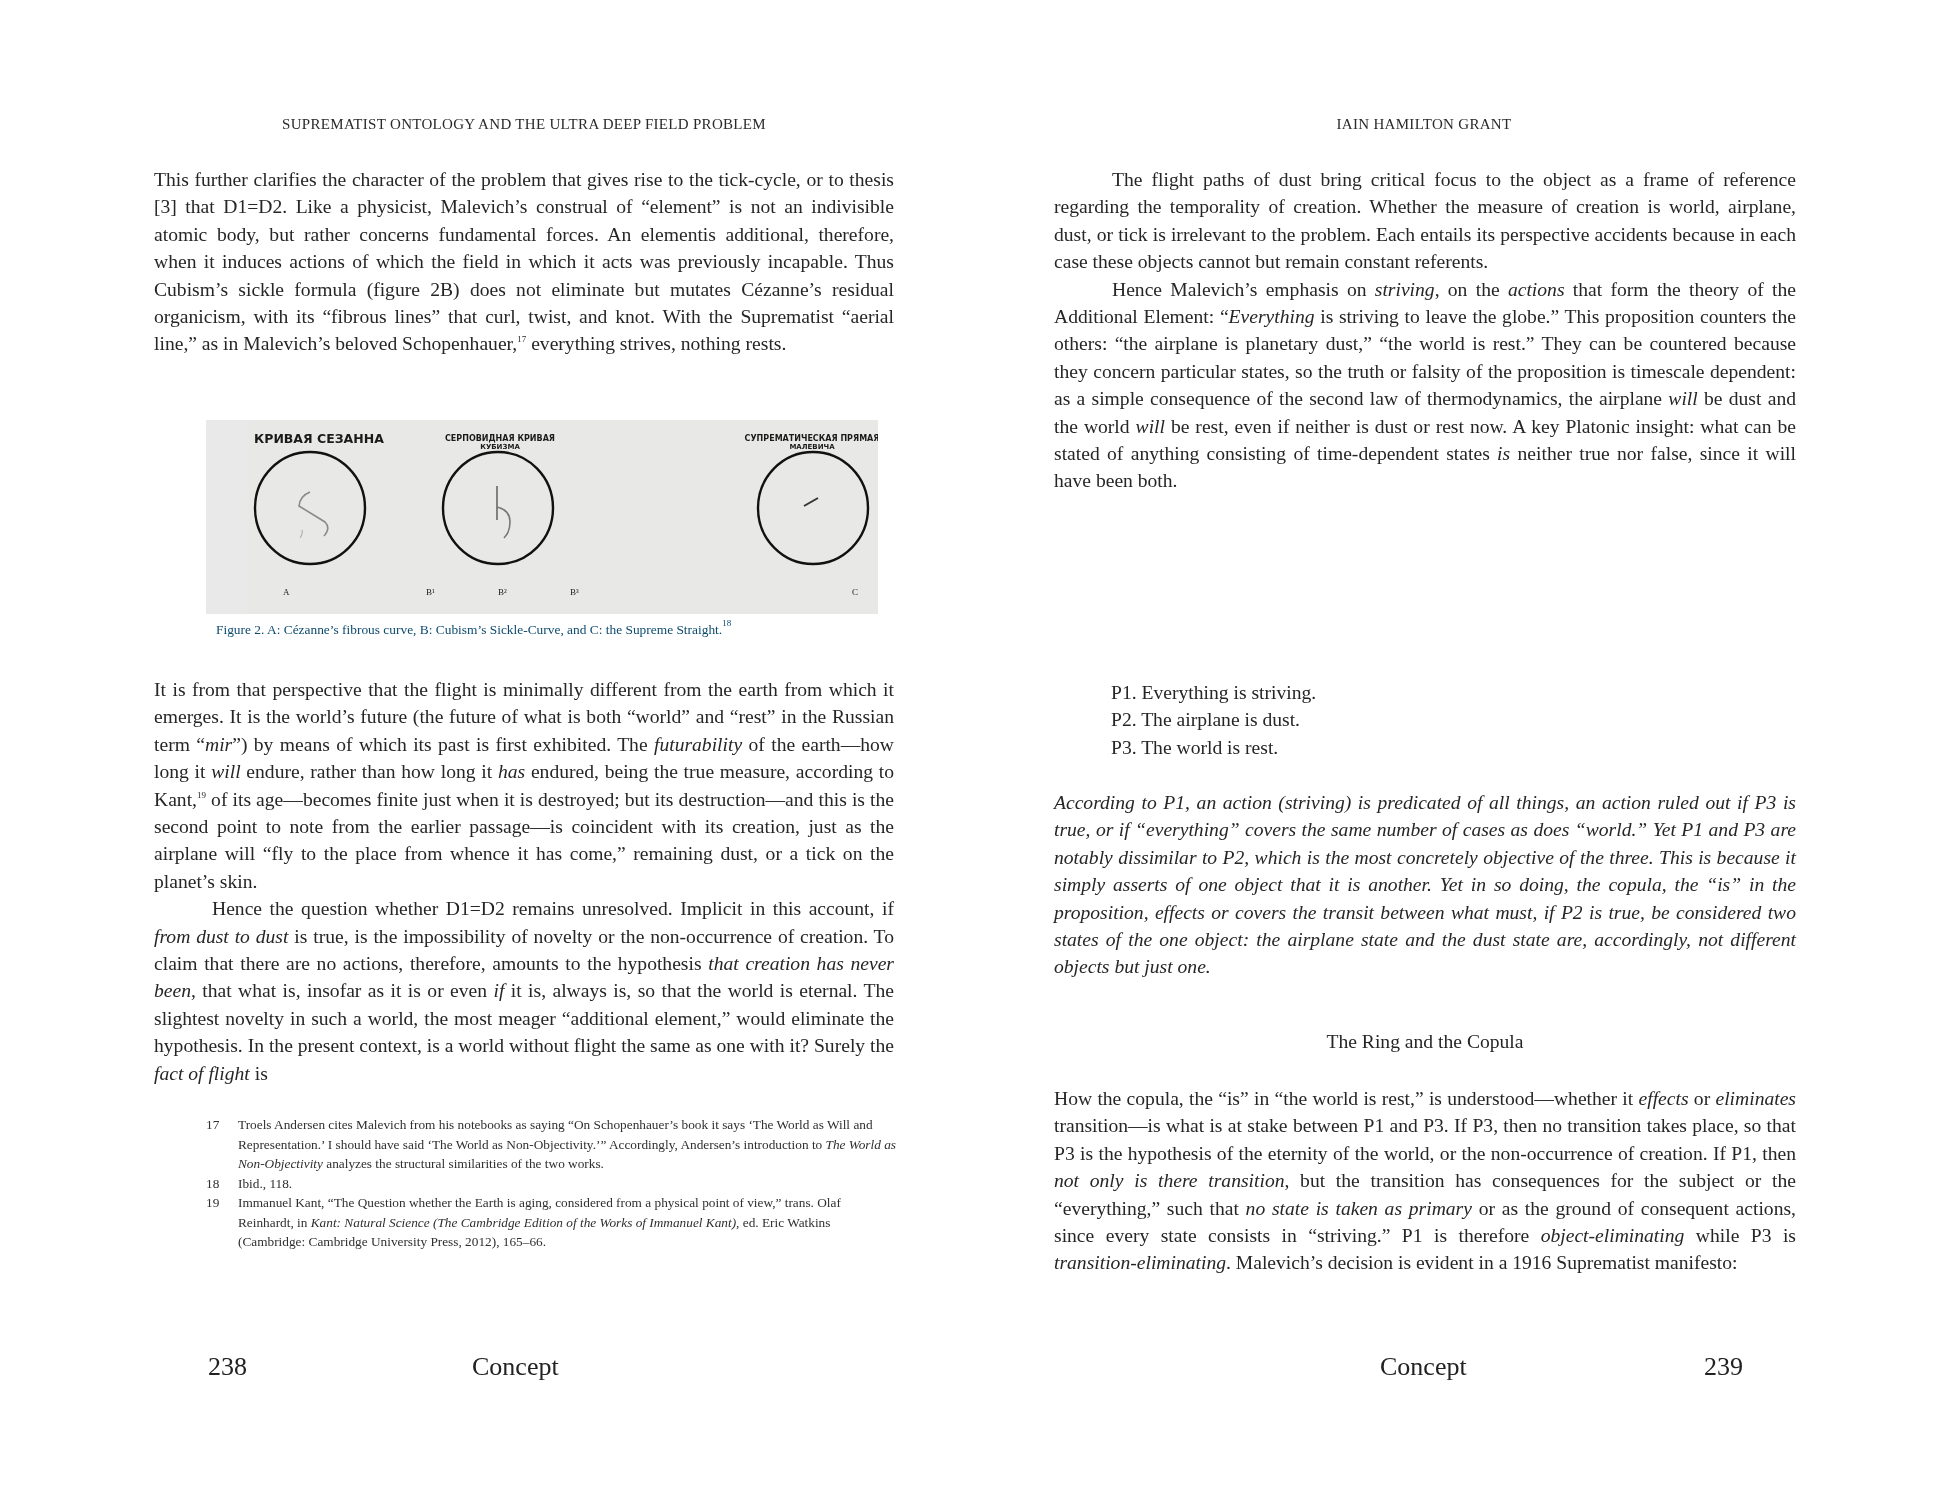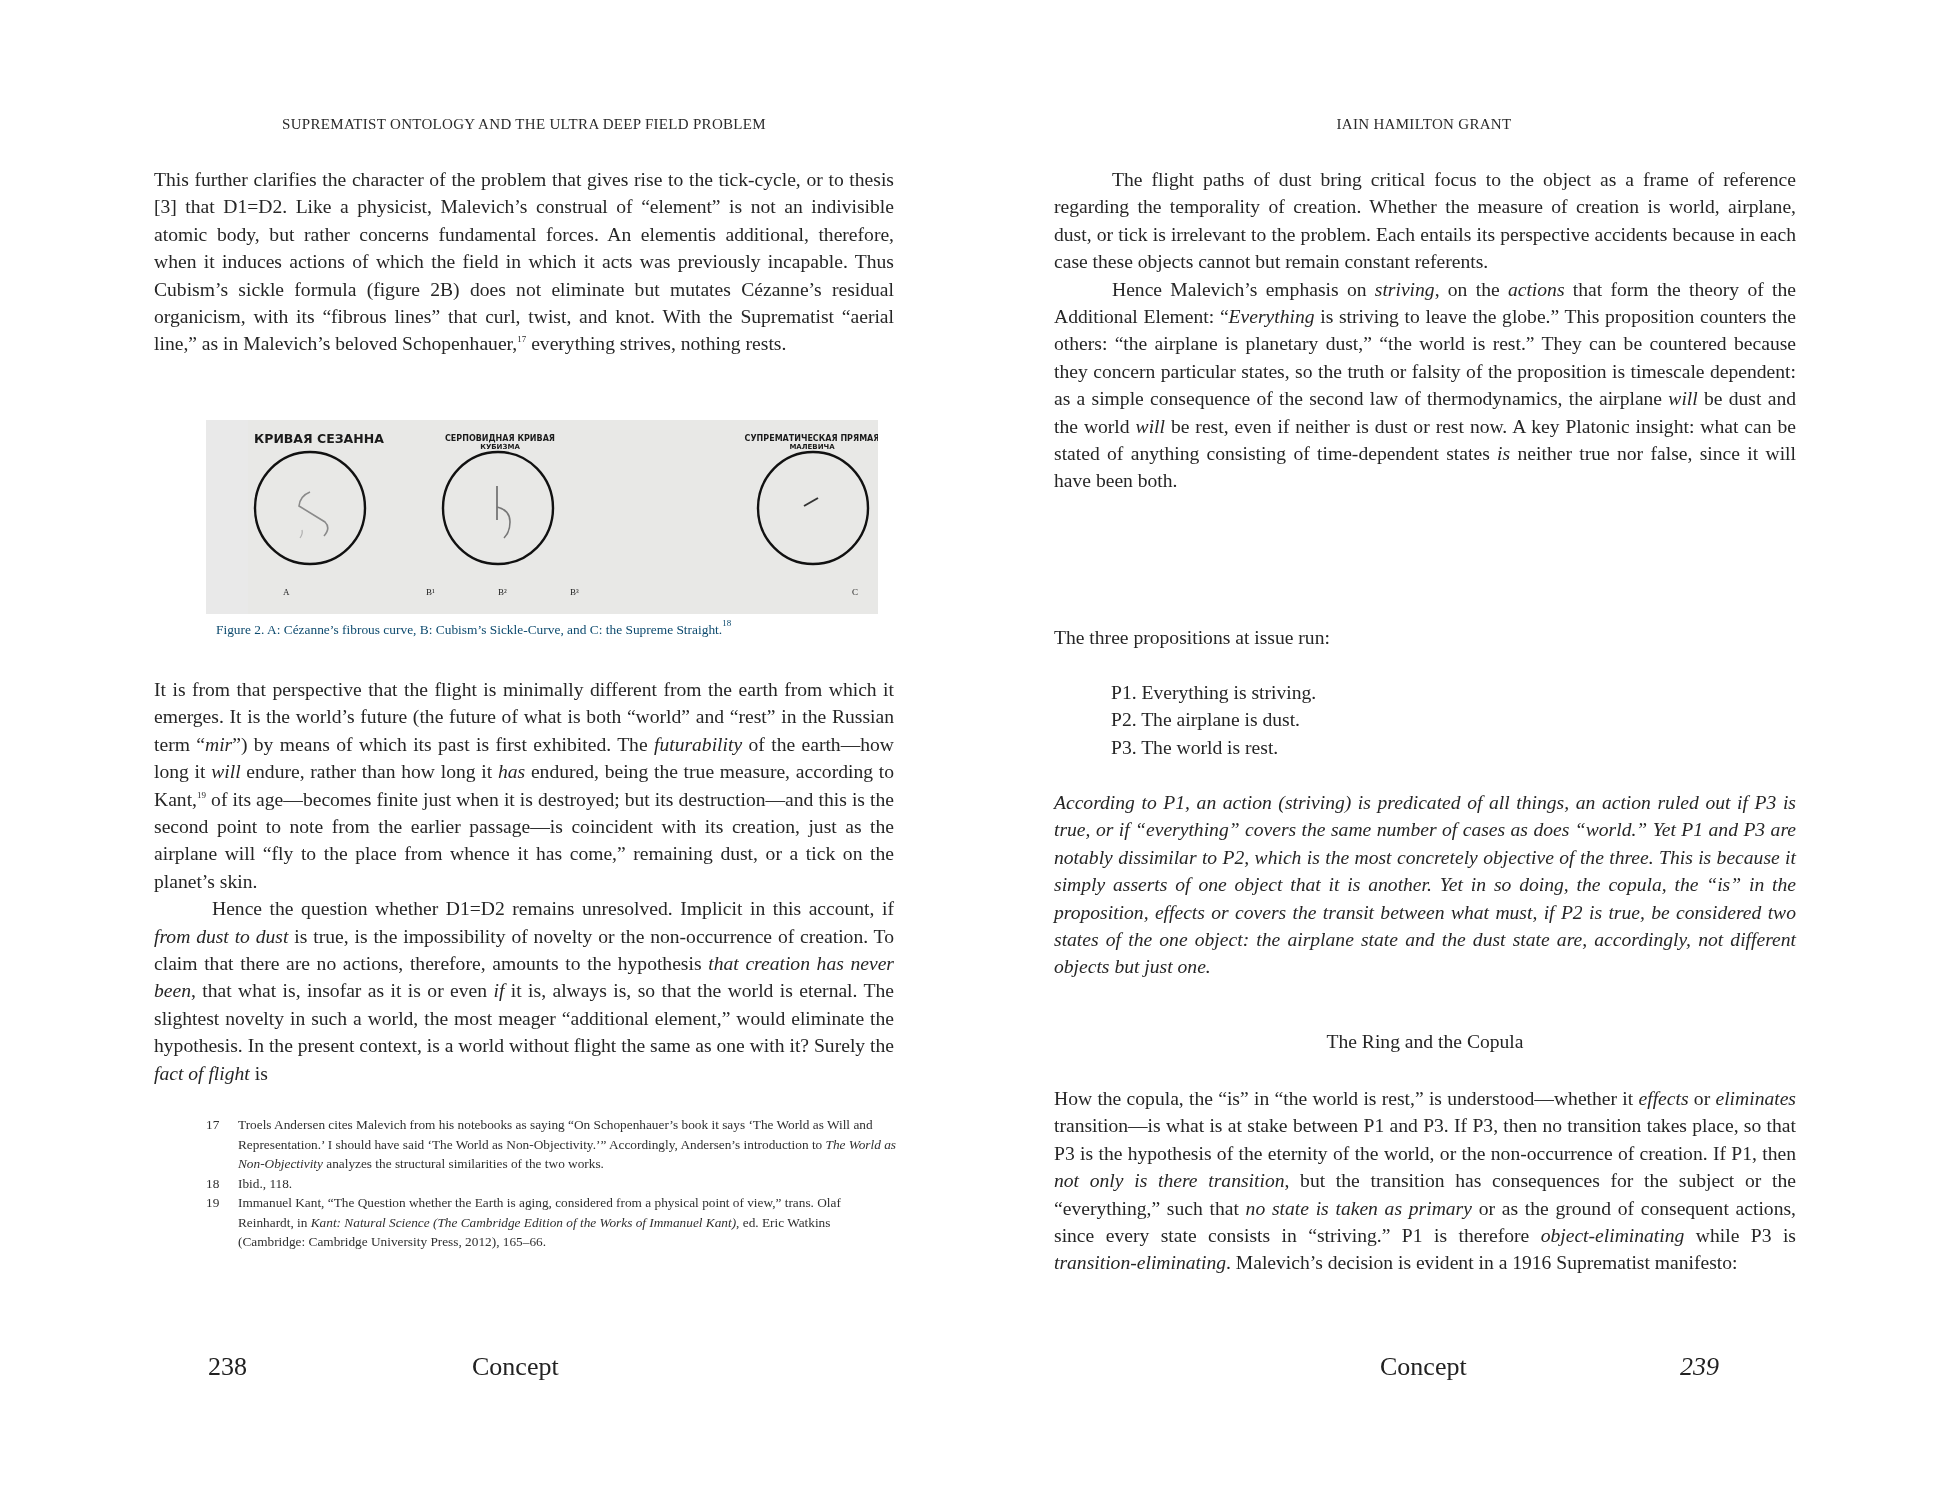--- a/index.html
+++ b/index.html
@@ -30,21 +30,21 @@
 
   .footnotes { position: absolute; left: 206px; top: 1115px; width: 690px; font-size: 13.3px;
                line-height: 19.5px; color: #2f2f2f; }
   .fn { position: relative; padding-left: 32px; }
   .fn-num { position: absolute; left: 0; top: 0; }
 
   .folio { position: absolute; top: 1352px; font-size: 26px; color: #222; }
   .left .page-num { left: 208px; }
   .left .journal { left: 472px; }
   .right .journal { left: 410px; }
-  .right .page-num { left: 710px; font-style: italic; }
+  .right .page-num { left: 734px; }
 
   .right .block3 { left: 84px; top: 166px; width: 742px; }
   .right .block4 { left: 84px; top: 624px; width: 742px; }
   .props { position: absolute; left: 141px; top: 679px; font-size: 19.6px; line-height: 27.4px; }
   .props div { margin: 0; }
   .right .block5 { left: 84px; top: 789px; width: 742px; font-style: italic; }
   .section-heading { position: absolute; left: 84px; top: 1031px; width: 742px; text-align: center;
                      font-size: 19.6px; }
   .right .block6 { left: 84px; top: 1085px; width: 742px; }
 </style>
@@ -114,23 +114,20 @@
 </div>
 
 <div class="page right">
   <div class="running-head">IAIN HAMILTON GRANT</div>
 
   <div class="body-text block3">
     <p class="indent">The flight paths of dust bring critical focus to the object as a frame of reference regarding the temporality of creation. Whether the measure of creation is world, air­plane, dust, or tick is irrelevant to the problem. Each entails its perspective accidents because in each case these objects cannot but remain constant referents.</p>
     <p class="indent"><span>Hence Malevich’s emphasis on </span><em>striving</em><span>, on the </span><em>actions</em><span> that form the theory of the Additional Element: “</span><em>Everything</em><span> is striving to leave the globe.” This prop­osition counters the others: “the airplane is planetary dust,” “the world is rest.” They can be countered because they concern particular states, so the truth or falsity of the proposition is timescale dependent: as a simple consequence of the second law of thermodynamics, the airplane </span><em>will</em><span> be dust and the world </span><em>will</em><span> be rest, even if neither is dust or rest now. A key Platonic insight: what can be stated of anything consisting of time-dependent states </span><em>is</em><span> neither true nor false, since it will have been both.</span></p>
   </div>
 
-  <div class="body-text block4">
-    <p>The three propositions at issue run:</p>
-  </div>
 
   <div class="props">
     <div>P1. Everything is striving.</div>
     <div>P2. The airplane is dust.</div>
     <div>P3. The world is rest.</div>
   </div>
 
   <div class="body-text block5">
     <p>According to P1, an action (striving) is predicated of all things, an action ruled out if P3 is true, or if “everything” covers the same number of cases as does “world.” Yet P1 and P3 are notably dissimilar to P2, which is the most concretely objective of the three. This is because it simply asserts of one object that it is another. Yet in so doing, the copula, the “is” in the proposition, effects or covers the transit between what must, if P2 is true, be considered two states of the one object: the airplane state and the dust state are, accordingly, not different objects but just one.</p>
   </div>

